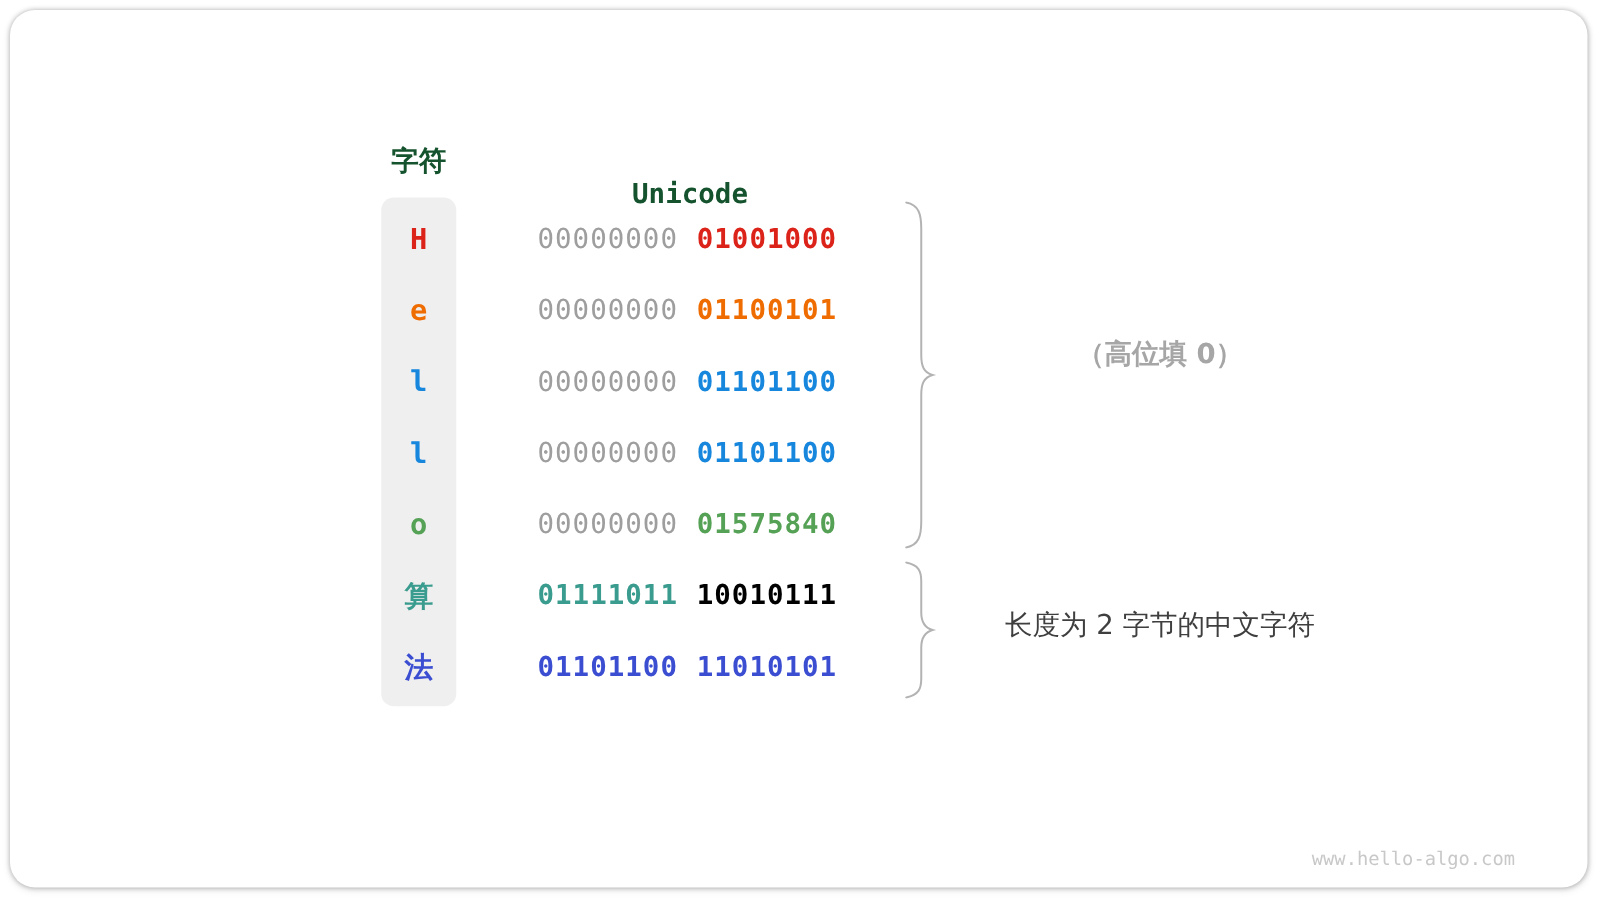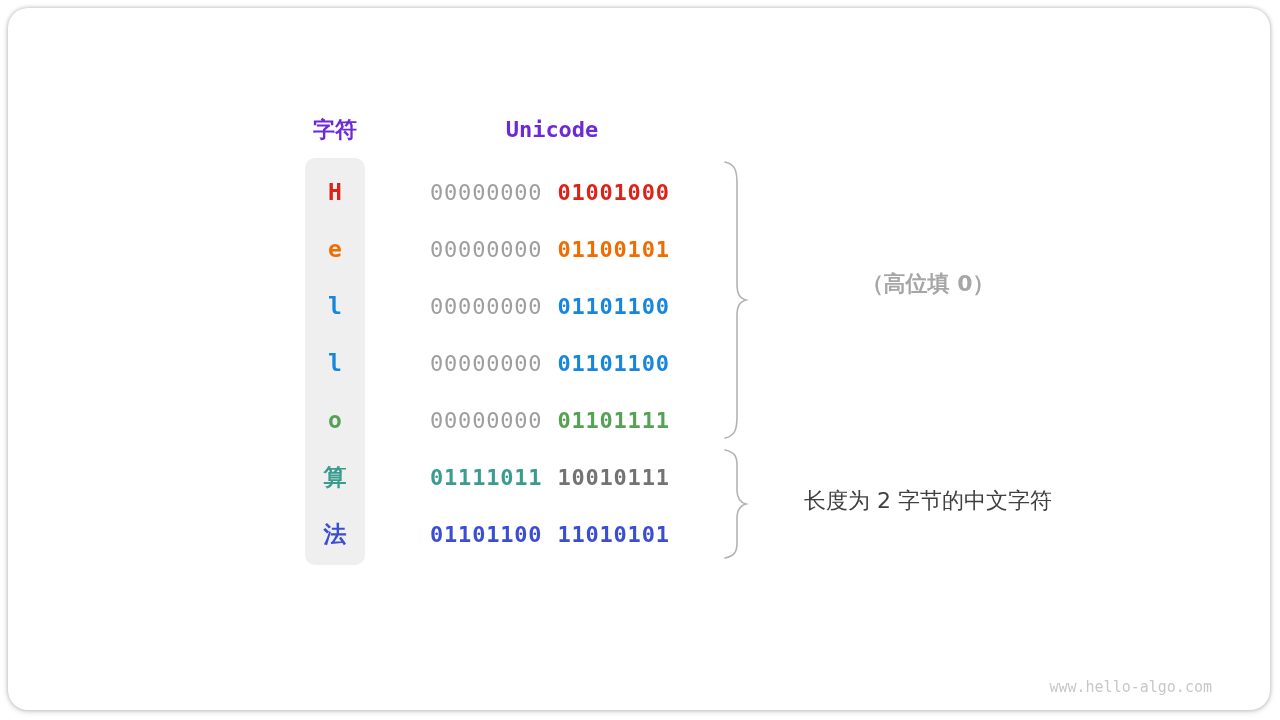--- a/index.html
+++ b/index.html
@@ -19,28 +19,29 @@
     border-radius: 20px;
     box-shadow: 0 0 4px rgba(0,0,0,0.28), 0 2px 7px rgba(0,0,0,0.10);
   }
   .stage { position: absolute; left: 0; top: 0; width: 1280px; height: 720px; }
 
   .col-header {
     position: absolute;
     top: 117px;
     font-weight: bold;
     font-size: 22px;
-    color: #6d28d9;
+    color: #14532d;
     text-align: center;
     line-height: 26px;
   }
   .hdr-char { left: 305px; width: 60px; }
   .hdr-unicode {
     left: 430px; width: 244px;
     font-family: "DejaVu Sans Mono", "Liberation Mono", monospace;
+    margin-top: 26px;
   }
 
   .char-column-bg {
     position: absolute;
     left: 305px; top: 158px;
     width: 60px; height: 407px;
     background: #efefef;
     border-radius: 10px;
   }
 
@@ -143,29 +144,29 @@
     <span class="bytes">
           <span style="color: rgb(158, 158, 158);">00000000</span>
           <span class="byte-bold" style="color: rgb(23, 135, 221);">01101100</span>
         </span>
   </div>
 
   <div class="row">
     <span class="char-cell" style="color: rgb(85, 161, 85);">o</span>
     <span class="bytes">
           <span style="color: rgb(158, 158, 158);">00000000</span>
-          <span class="byte-bold" style="color: rgb(85, 161, 85);">01101111</span>
+          <span class="byte-bold" style="color: rgb(85, 161, 85);">01575840</span>
         </span>
   </div>
 
   <div class="row">
     <span class="char-cell" style="color: rgb(58, 156, 142);">算</span>
     <span class="bytes">
           <span class="byte-bold" style="color: rgb(58, 156, 142);">01111011</span>
-          <span class="byte-bold" style="color: #737373;">10010111</span>
+          <span class="byte-bold" style="color: #000000;">10010111</span>
         </span>
   </div>
 
   <div class="row">
     <span class="char-cell" style="color: rgb(59, 78, 210);">法</span>
     <span class="bytes">
           <span class="byte-bold" style="color: rgb(59, 78, 210);">01101100</span>
           <span class="byte-bold" style="color: rgb(59, 78, 210);">11010101</span>
         </span>
   </div>

